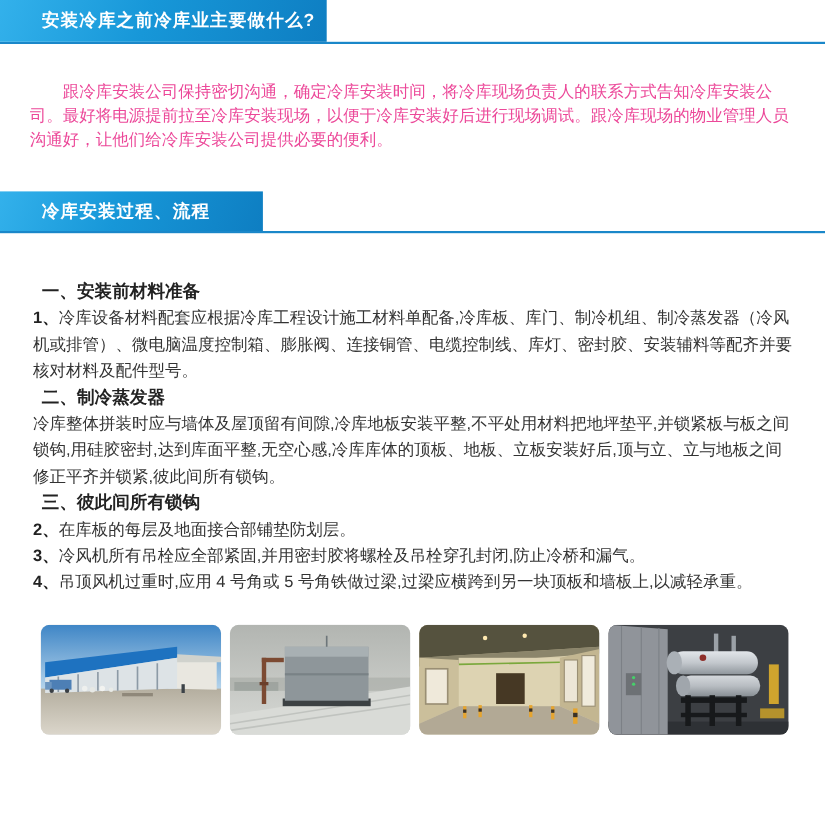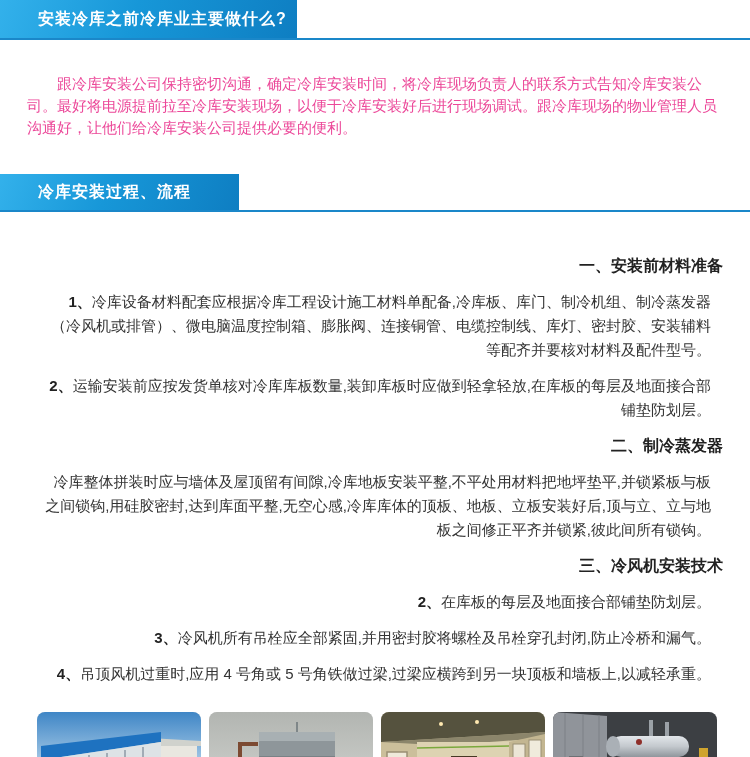--- a/index.html
+++ b/index.html
@@ -23,28 +23,28 @@
   .chip2 { width: 239px; height: 36px; }
 
   .intro {
     margin: 0; padding: 33px 27px 35px 27px;
     font-size: 15px; line-height: 22px; color: #ec4899;
     text-indent: 2em;
   }
 
   .content {
     padding: 42px 27px 0 27px;
-    font-size: 15px; line-height: 24px; color: #333333; text-align: right;
+    font-size: 15px; line-height: 24px; color: #333333;
   }
   .content h3 {
     margin: 0; padding-left: 11px;
     font-size: 16px; line-height: 24px;
     color: #222222; font-weight: 700;
   }
-  .content p { margin: 12px; padding-left: 3px; }
+  .content p { margin: 0; padding-left: 3px; }
   .num { font-weight: 700; color: #222222; }
 
   .photos {
     display: flex; gap: 8px;
     margin: 26px 0 0 37px;
   }
   .photo {
     width: 164px; height: 100px;
     border-radius: 8px; overflow: hidden;
     flex: 0 0 auto; background: #ddd;
@@ -64,24 +64,23 @@
 
 <div class="titlebar">
   <div class="chip chip2">
     <span>冷库安装过程、流程</span>
   </div>
 </div>
 
 <div class="content">
   <h3>一、安装前材料准备</h3>
   <p><span class="num">1、</span><span>冷库设备材料配套应根据冷库工程设计施工材料单配备,冷库板、库门、制冷机组、制冷蒸发器（冷风机或排管）、微电脑温度控制箱、膨胀阀、连接铜管、电缆控制线、库灯、密封胶、安装辅料等配齐并要核对材料及配件型号。</span></p>
-  <p><span class="num">2、</span><span>运输安装前应按发货单核对冷库库板数量,装卸库板时应做到轻拿轻放,在库板的每层及地面接合部铺垫防划层。</span></p>
   <h3>二、制冷蒸发器</h3>
   <p>冷库整体拼装时应与墙体及屋顶留有间隙,冷库地板安装平整,不平处用材料把地坪垫平,并锁紧板与板之间锁钩,用硅胶密封,达到库面平整,无空心感,冷库库体的顶板、地板、立板安装好后,顶与立、立与地板之间修正平齐并锁紧,彼此间所有锁钩。</p>
-  <h3>三、冷风机安装技术</h3>
+  <h3>三、彼此间所有锁钩</h3>
   <p><span class="num">2、</span><span>在库板的每层及地面接合部铺垫防划层。</span></p>
   <p><span class="num">3、</span><span>冷风机所有吊栓应全部紧固,并用密封胶将螺栓及吊栓穿孔封闭,防止冷桥和漏气。</span></p>
   <p><span class="num">4、</span><span>吊顶风机过重时,应用 4 号角或 5 号角铁做过梁,过梁应横跨到另一块顶板和墙板上,以减轻承重。</span></p>
 </div>
 
 <div class="photos">
 
   <div class="photo">
     <svg viewBox="0 0 164 100" preserveAspectRatio="none">
       <defs>

